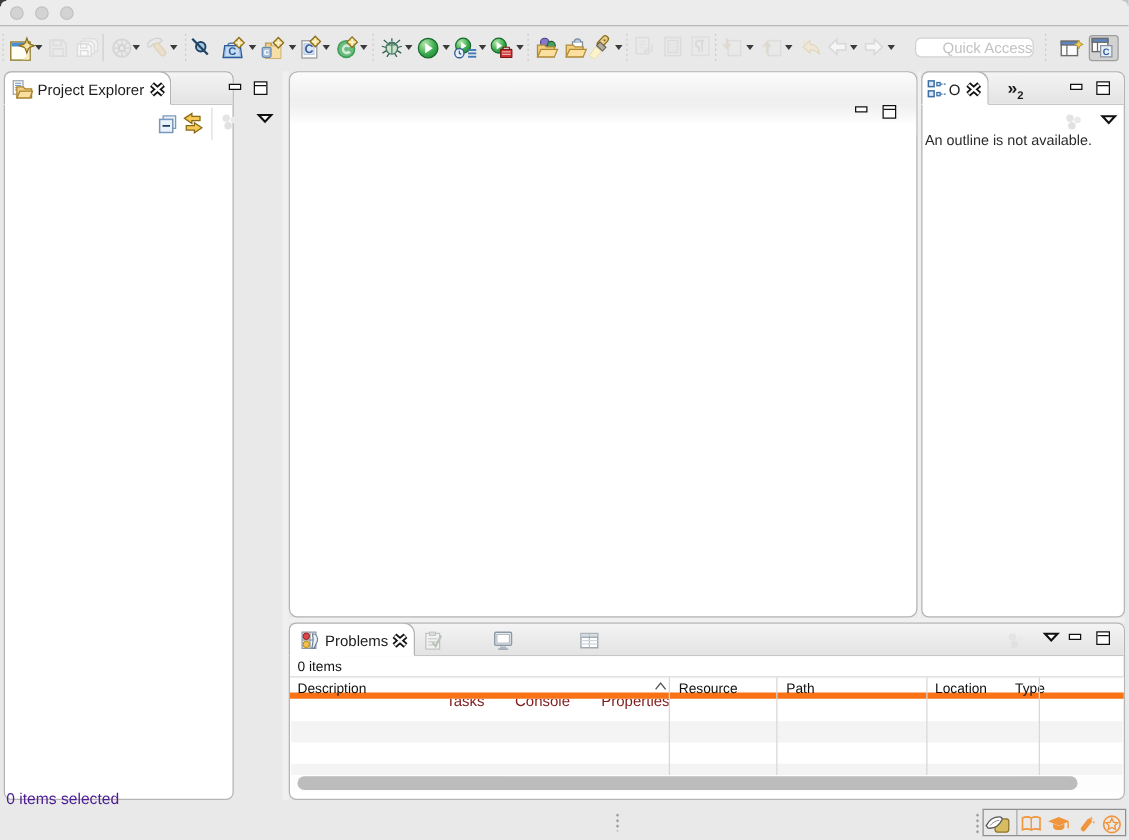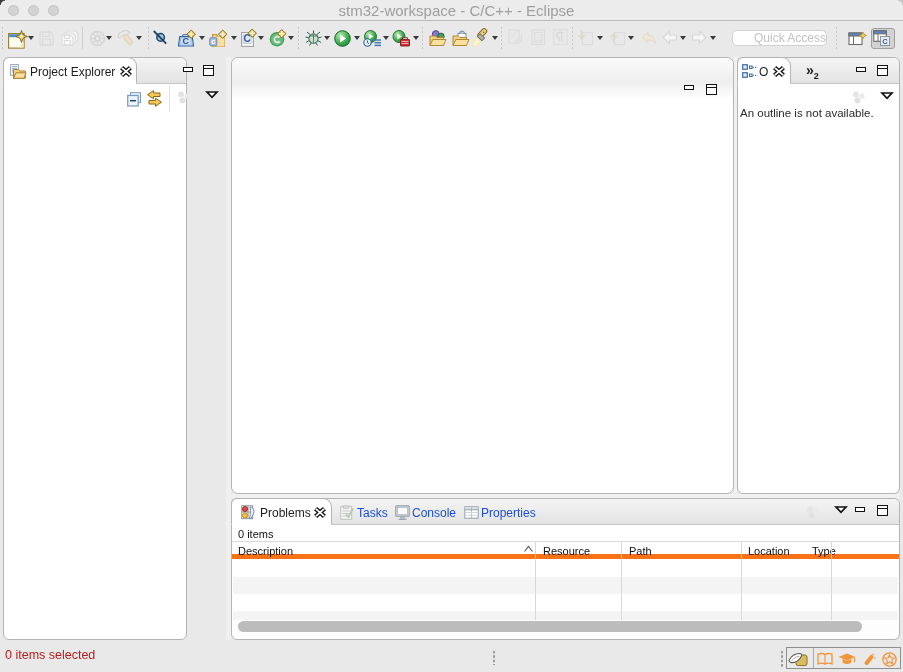--- a/index.html
+++ b/index.html
@@ -12,53 +12,52 @@
 #title-text { position:absolute; top:2px; left:18px; width:877px; text-align:center; font-size:15px; color:#9e9e9e; }
 
 .tsep { position:absolute; top:27px; width:1px; height:22px; background:#cfcfcf; }
 .tsepd { position:absolute; top:27px; width:1px; height:22px; background-image:linear-gradient(#c9c9c9 50%, transparent 50%); background-size:1px 4px; }
 .dd { position:absolute; width:0; height:0; border-left:3.5px solid transparent; border-right:3.5px solid transparent; border-top:4.5px solid #3a3a3a; top:36px; }
 
 .panel { position:absolute; background:#fff; border:1px solid #b4b4b4; border-radius:6px; }
 .tabstrip { position:absolute; left:0; top:0; right:0; height:26px; background:linear-gradient(#f4f4f4,#e3e3e3); border-bottom:1px solid #c6c6c6; border-radius:6px 6px 0 0; }
 .tab { position:absolute; top:-1px; height:27px; background:#fff; border:1px solid #b4b4b4; border-bottom:1px solid #fff; border-radius:6px 9px 0 0; }
 .tabtext { position:absolute; font-size:12px; color:#1c1c1c; white-space:nowrap; }
-.tabtext.inact { color:#1d4ed8; }
+.tabtext.inact { color:#7f1d1d;margin-top:48px; }
 .minbtn { position:absolute; width:10px; height:5px; border:1.5px solid #111; background:#fff; }
 .maxbtn { position:absolute; width:11px; height:11px; border:1.5px solid #111; background:#fff; }
 .maxbtn:after { content:""; position:absolute; left:0; right:0; top:1.5px; height:1.5px; background:#111; }
 
 #explorer { left:3px; top:57px; width:184px; height:583px; }
 #editor { left:231px; top:57px; width:503px; height:437px; border-radius:7px; }
 #outline { left:737px; top:57px; width:163px; height:437px; }
 #problems { left:231px; top:498px; width:669px; height:142px; }
 #editor .etop { position:absolute; left:0; top:0; right:0; height:24px; background:linear-gradient(#fbfbfb,#eeeeee); border-radius:7px 7px 0 0; }
 #editor .ewhite { position:absolute; left:0; top:24px; right:0; height:26px; background:linear-gradient(#eeeeee,#ffffff 70%); }
 
 #ptable-head { position:absolute; left:0px; right:0px; top:42px; height:18px; border-top:1px solid #dadada; border-bottom:5px solid #f97316; font-size:11px; color:#101010; background:#fff; }
 .hcell { position:absolute; top:3px; }
 .col-line { position:absolute; width:1px; background:#d8d8d8; }
 .rowstripe { position:absolute; left:1px; right:1px; height:17px; background:#f4f4f4; }
 #hscroll-track { position:absolute; left:1px; right:1px; top:121px; height:14px; background:#fdfdfd; }
 #hscroll { position:absolute; left:6px; width:624px; top:122px; height:11px; background:#bcbcbc; border-radius:6px; }
 
-#status-text { position:absolute; left:5px; top:648px; font-size:12.5px; color:#b91c1c; }
+#status-text { position:absolute; left:5px; top:632px; font-size:12.5px; color:#4c1d95; }
 .dragdots { position:absolute; width:2px; background-image:radial-gradient(circle, #9a9a9a 1px, transparent 1.2px); background-size:2px 4.4px; }
 #tray { position:absolute; left:786px; top:647px; width:115px; height:22px; border:1px solid #8f8f8f; }
 #tray .tdiv { position:absolute; left:26px; top:0; bottom:0; width:1px; background:#aaa; }
 .qabox { position:absolute; left:732px; top:30px; width:95px; height:16px; background:#fff; border:1px solid #d2d2d2; border-radius:5px; font-size:12px; color:#c2c2c2; text-align:right; line-height:14px; }
 #persp-btn { position:absolute; left:871px; top:28px; width:24px; height:21px; background:#d2d2d2; border:1px solid #9e9e9e; border-radius:3px; }
 </style>
 </head>
 <body>
 <div id="titlebar">
   <div class="tl" style="left:8px;"></div>
   <div class="tl" style="left:28px;"></div>
   <div class="tl" style="left:48px;"></div>
-  <div id="title-text">stm32-workspace - C/C++ - Eclipse</div>
 </div>
 <svg style="left:0;top:0" width="5" height="5">
     <path d="M0 5 L0 0 L5 0 L5 0.8 C2.5 0.8 0.8 2.5 0.8 5 Z" fill="#3a3a3a"></path>
   </svg>
 <svg style="left:898px;top:0" width="5" height="5">
     <path d="M5 5 L5 0 L0 0 L0 0.8 C2.5 0.8 4.2 2.5 4.2 5 Z" fill="#c4c4c4"></path>
   </svg>
 
 <div class="tsepd" style="left:2px;"></div>
 

